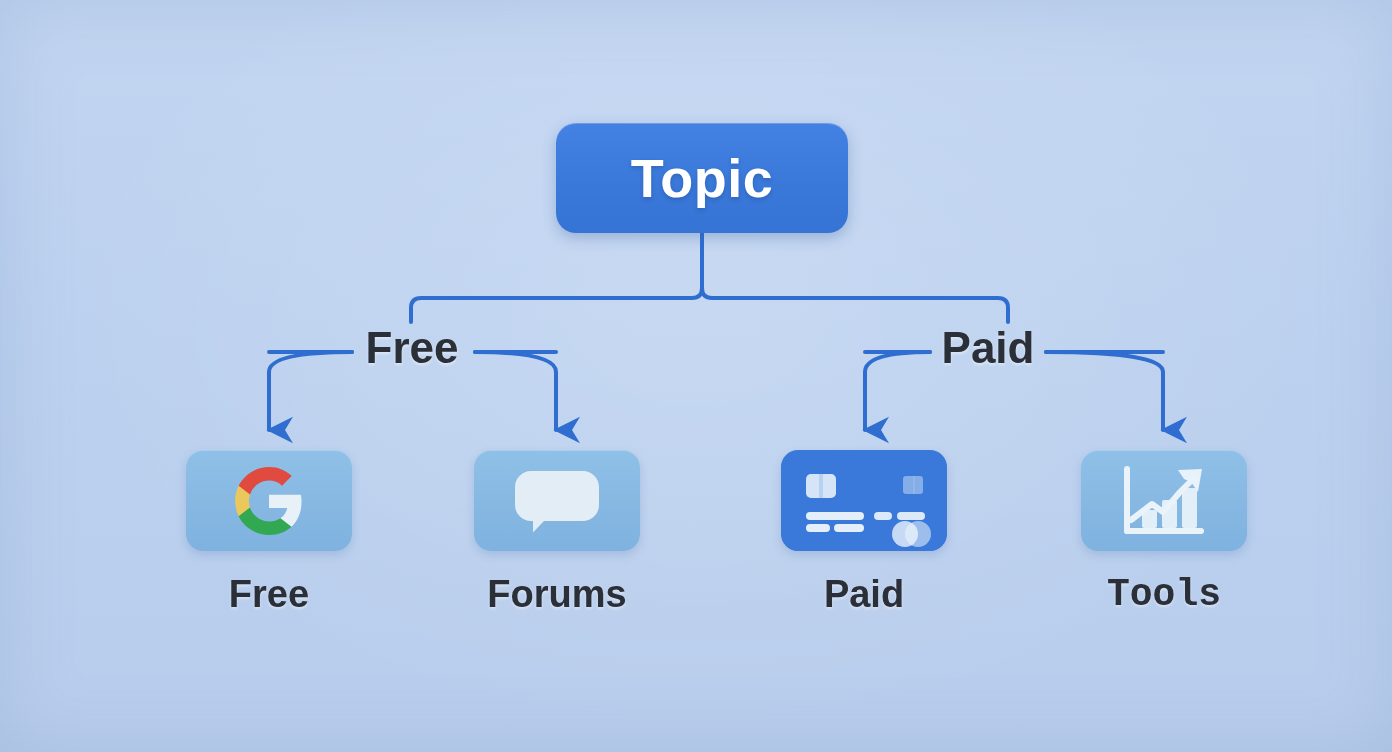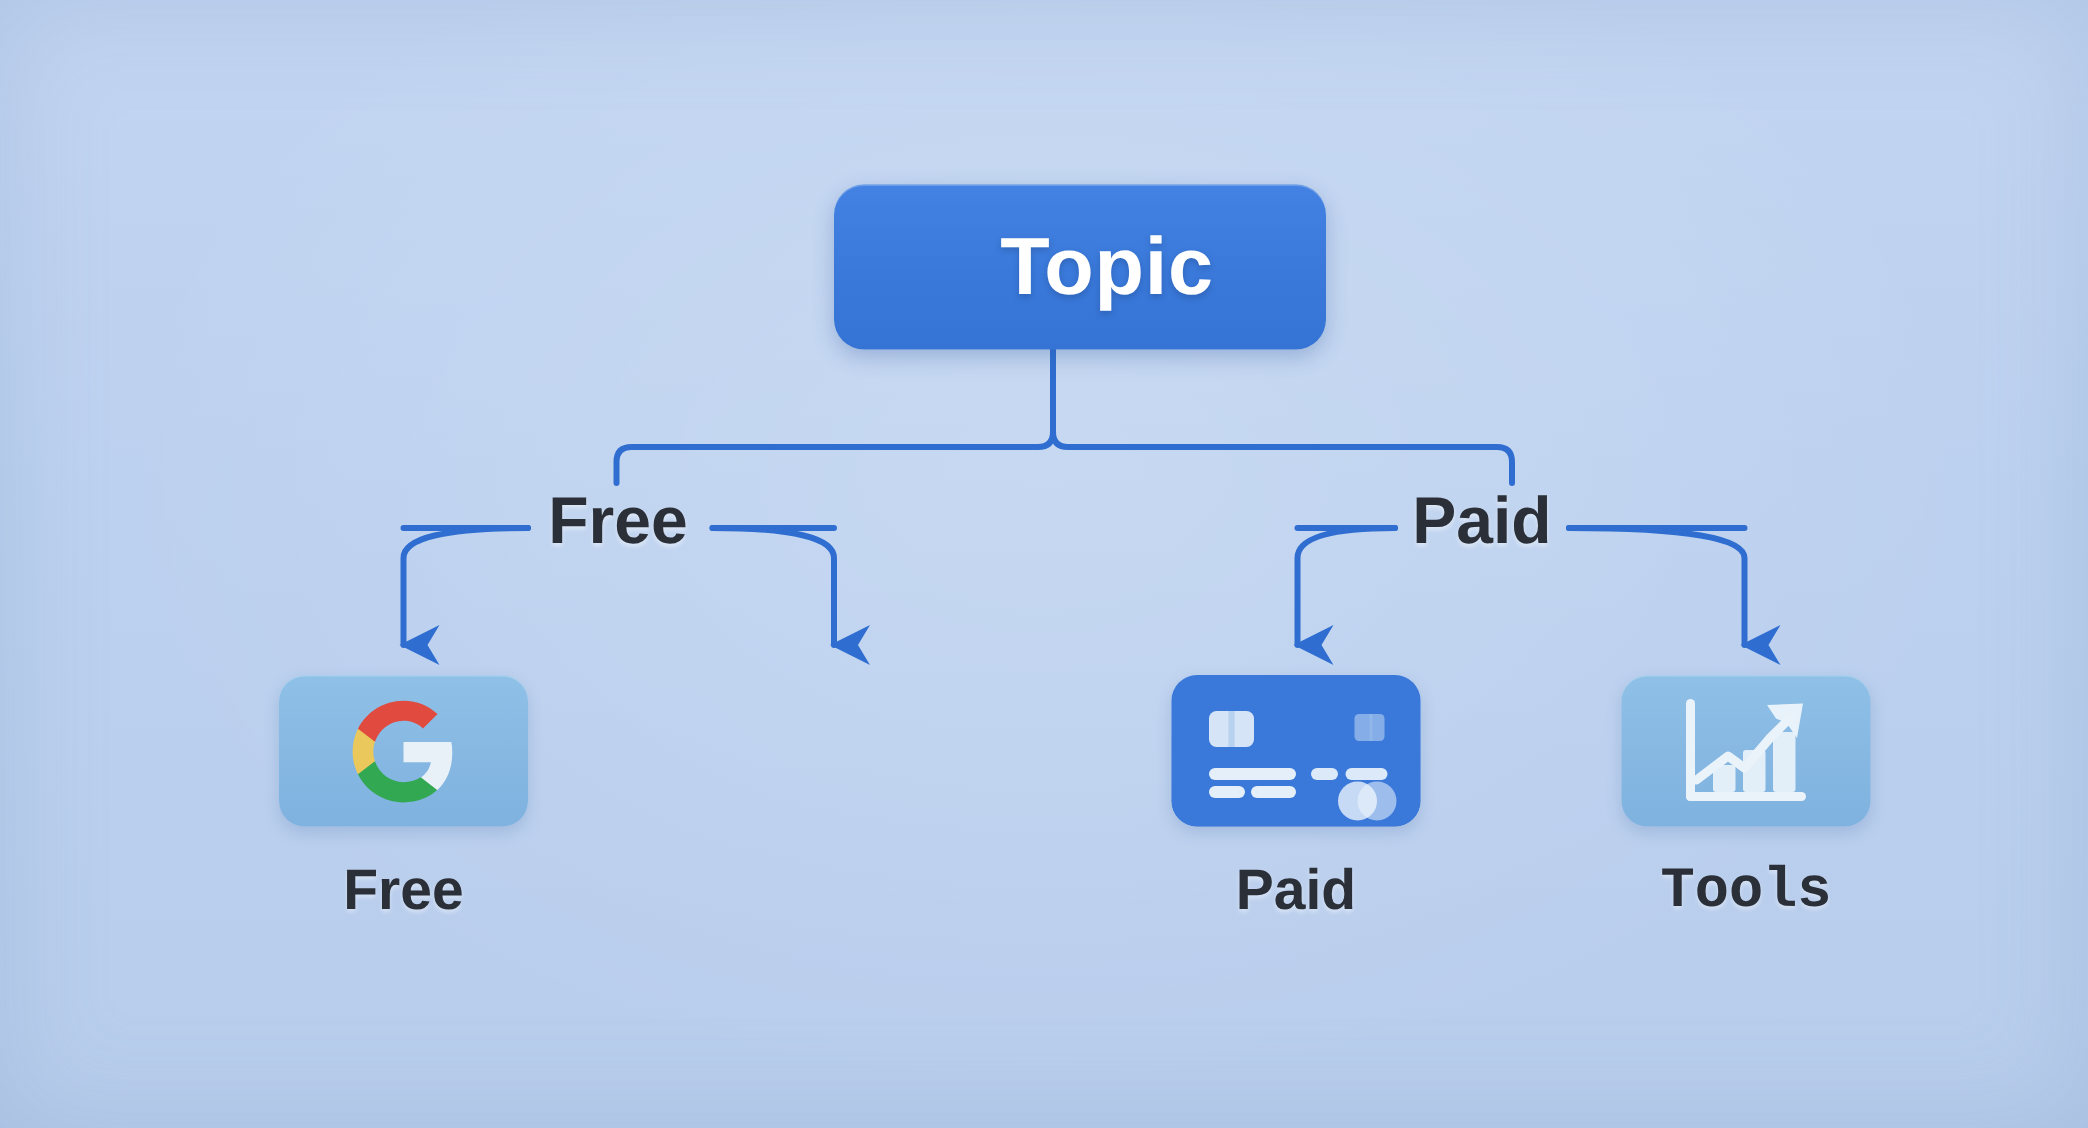--- a/index.html
+++ b/index.html
@@ -42,21 +42,20 @@
     left: 556px;
     top: 123px;
     width: 292px;
     height: 110px;
     border-radius: 20px;
     background: linear-gradient(180deg, #4382e2 0%, #3a79da 55%, #3573d4 100%);
     box-shadow: 0 5px 14px rgba(50,90,160,0.30), inset 0 1px 0 rgba(255,255,255,0.22);
     display: flex;
     align-items: center;
     justify-content: center;
-    padding-left: 36px;
   }
   .root-label {
     color: #ffffff;
     font-size: 54px;
     font-weight: bold;
     letter-spacing: 0.5px;
     text-shadow: 0 2px 4px rgba(20,50,100,0.28);
   }
 
   .branch-label {
@@ -152,20 +151,28 @@
       <svg class="icon-svg" width="74" height="74" viewBox="0 0 48 48" xmlns="http://www.w3.org/2000/svg">
         <path fill="#e8f1f8" d="M45.1 24.5c0-1.6-.14-3.13-.4-4.6H24v8.7h11.84c-.51 2.75-2.06 5.08-4.39 6.64v5.52h7.1c4.16-3.83 6.55-9.47 6.55-16.26z"></path>
         <path fill="#33a853" d="M24 46c5.94 0 10.92-1.97 14.56-5.33l-7.1-5.52c-1.97 1.32-4.49 2.1-7.46 2.1-5.74 0-10.6-3.87-12.34-9.08H4.3v5.7C7.92 41.08 15.37 46 24 46z"></path>
         <path fill="#eac85c" d="M11.66 28.17c-.44-1.32-.69-2.73-.69-4.17s.25-2.85.69-4.17v-5.7H4.3A21.98 21.98 0 0 0 2 24c0 3.55.85 6.91 2.3 9.87l7.36-5.7z"></path>
         <path fill="#e04a3f" d="M24 10.75c3.24 0 6.14 1.11 8.43 3.3l6.29-6.29C34.91 4.2 29.93 2 24 2 15.37 2 7.92 6.92 4.3 14.13l7.36 5.7C13.4 14.62 18.26 10.75 24 10.75z"></path>
       </svg>
     </div>
     <div class="leaf-label">Free</div>
   </div>
 
+  <div class="leaf n2">
+    <div class="leaf-card card-light">
+      <svg class="icon-svg" width="92" height="72" viewBox="0 0 92 72" xmlns="http://www.w3.org/2000/svg">
+        <path fill="#e2edf6" d="M20 6h52c8.8 0 16 7.2 16 16v18c0 8.8-7.2 16-16 16H33l-11 11.5V56h-2C11.2 56 4 48.8 4 40V22C4 13.2 11.2 6 20 6z"></path>
+      </svg>
+    </div>
+    <div class="leaf-label">Forums</div>
+  </div>
 
   <div class="leaf n3">
     <div class="leaf-card card-blue">
       <svg class="icon-svg" width="166" height="101" viewBox="0 0 166 101" xmlns="http://www.w3.org/2000/svg">
         <rect x="0" y="0" width="166" height="101" rx="17" fill="#3a79da"></rect>
 
         <rect x="25" y="24" width="30" height="24" rx="5" fill="#e3eef8" opacity="0.92"></rect>
         <rect x="38" y="24" width="4" height="24" fill="#9fc2ea" opacity="0.55"></rect>
 
         <rect x="122" y="26" width="20" height="18" rx="3" fill="#e3eef8" opacity="0.45"></rect>

